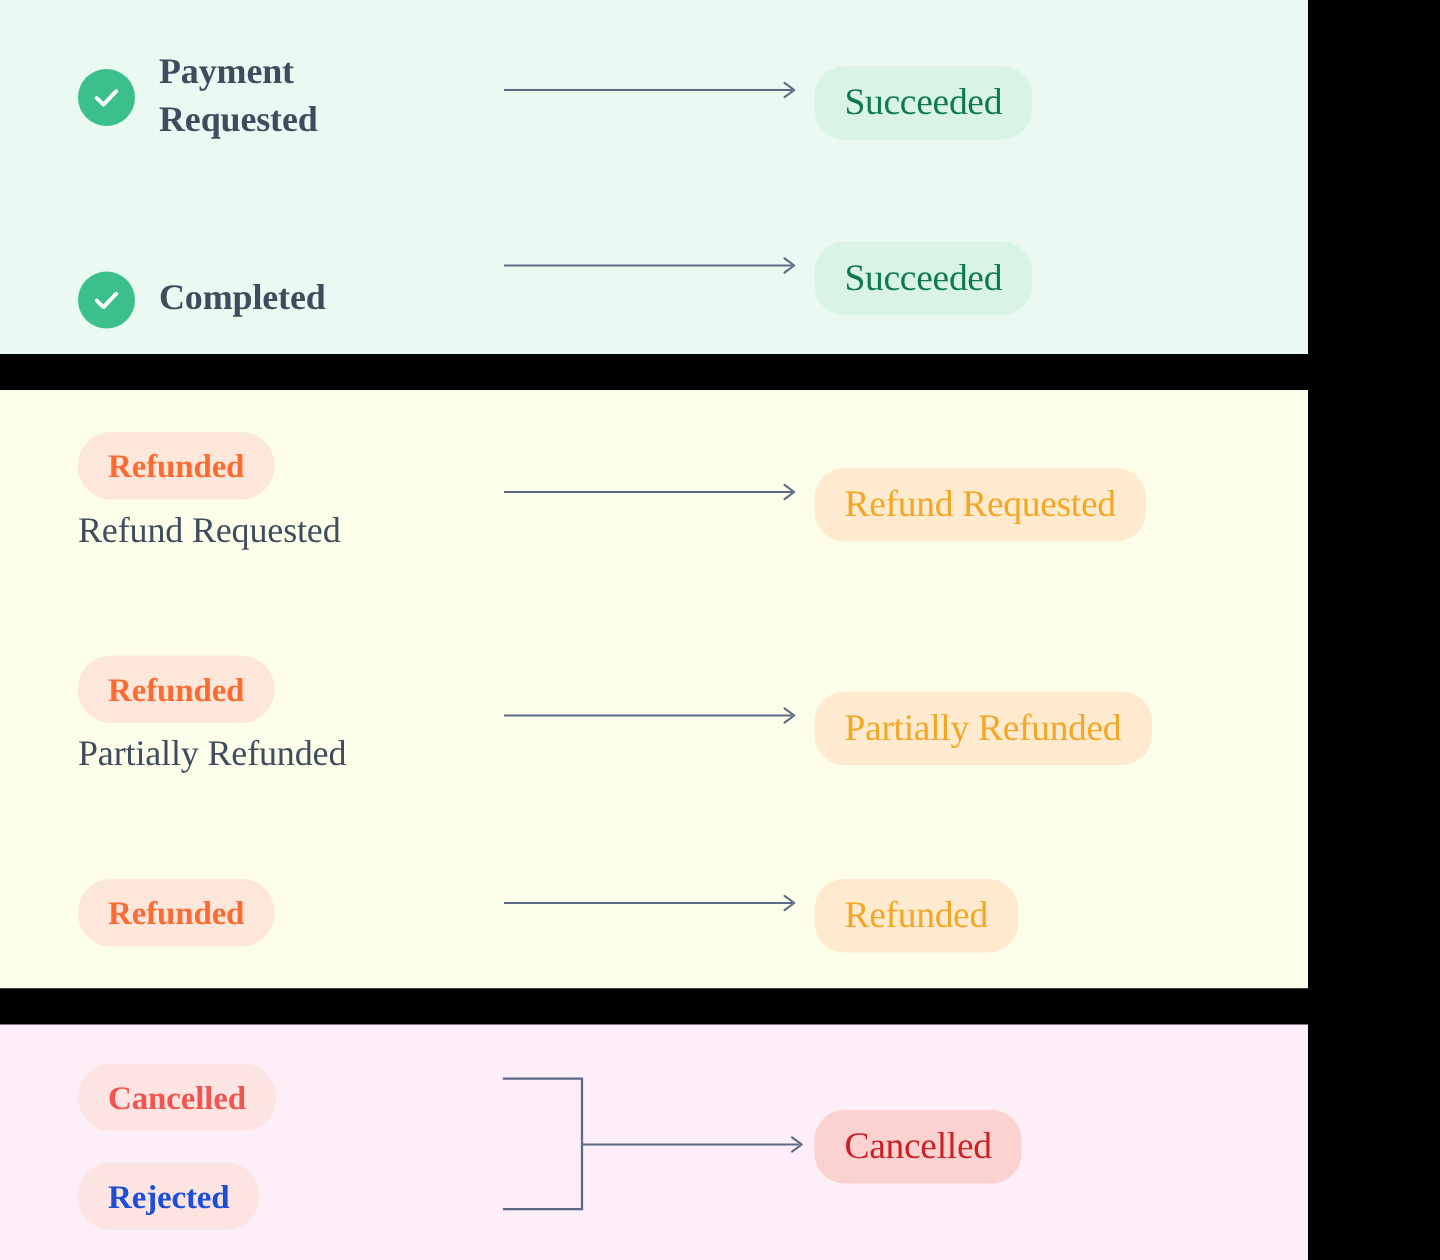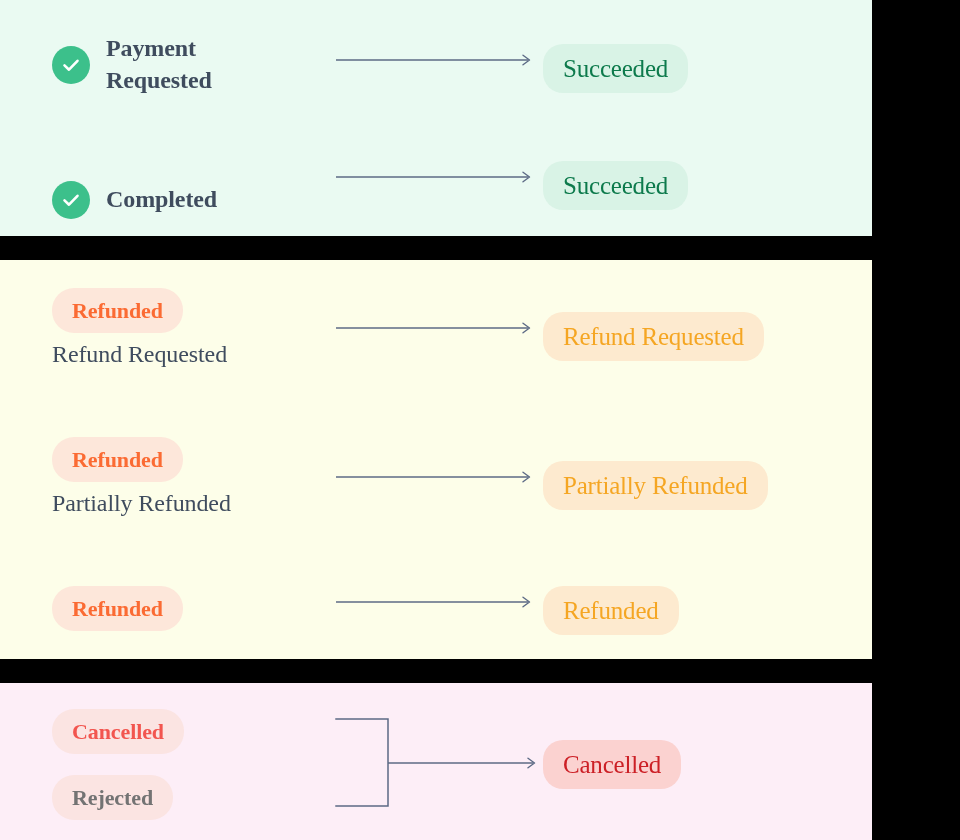--- a/index.html
+++ b/index.html
@@ -80,21 +80,21 @@
     display: inline-block;
     border-radius: 22px;
     font-size: 22px;
     font-weight: bold;
     letter-spacing: -0.1px;
     padding: 10px 20px;
     line-height: 1.15;
   }
   .pill-refunded  { background: #fde7da; color: #fb6b33; }
   .pill-cancelled { background: #fbe4e2; color: #f2554f; }
-  .pill-rejected  { background: #fbe4e2; color: #737373; }
+  .pill-rejected  { background: #fbe4e2; color: #1d4ed8; }
 
   
   .badge {
     position: absolute;
     border-radius: 20px;
     font-size: 25px;
     font-weight: normal;
     letter-spacing: -0.2px;
     padding: 9px 20px;
     line-height: 1.25;

